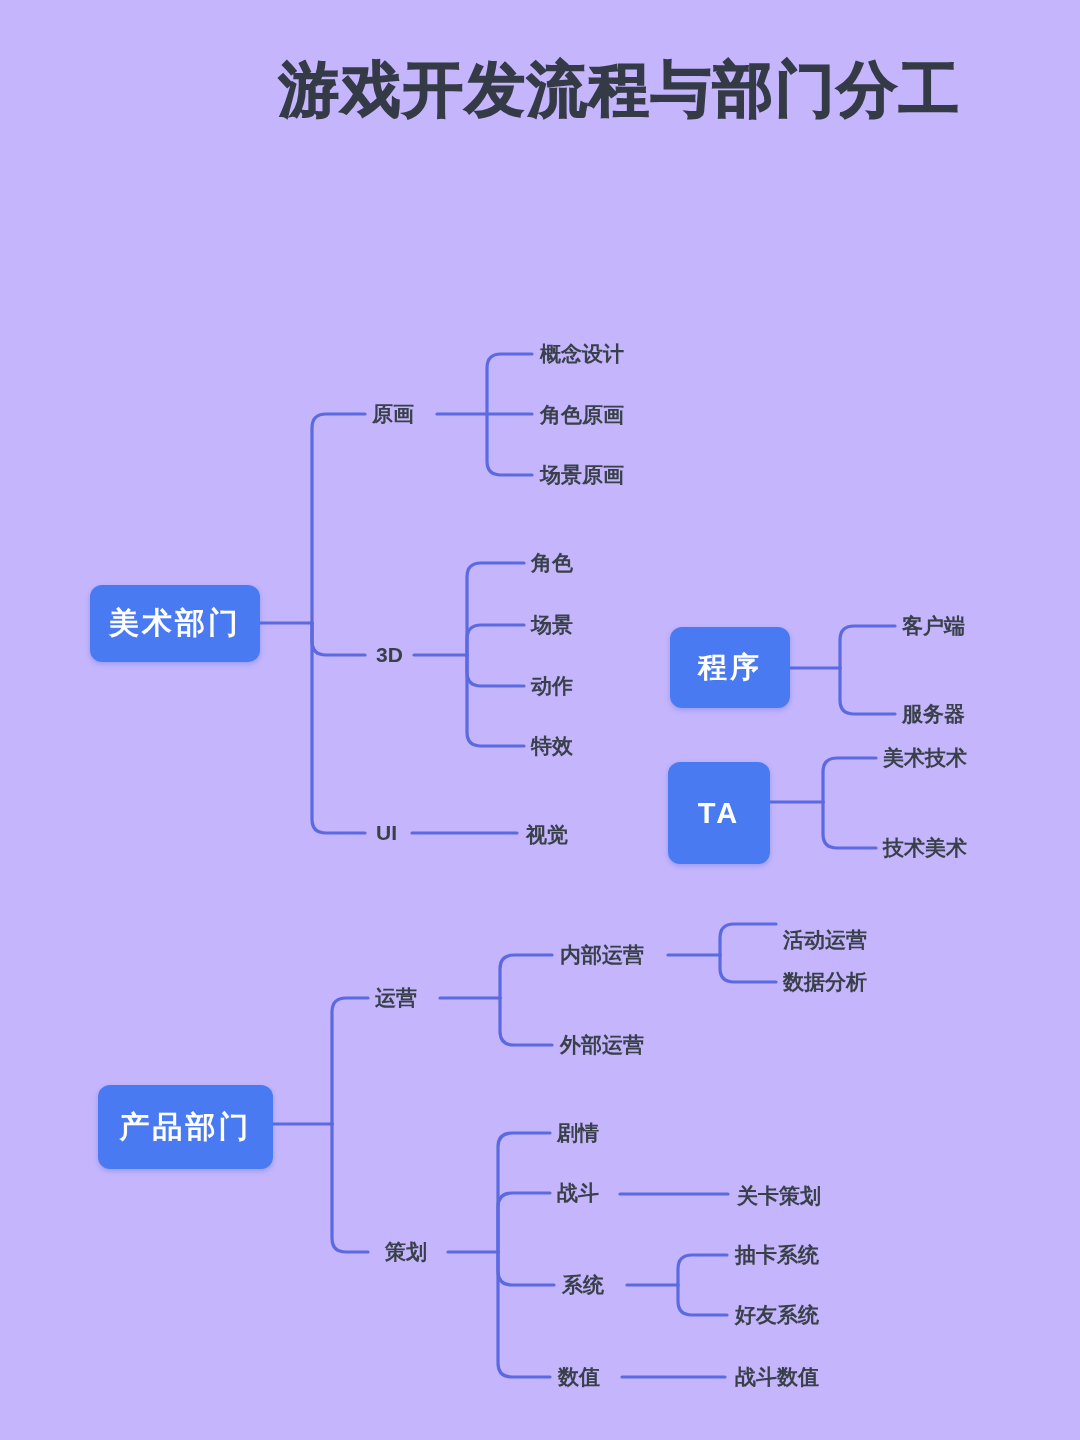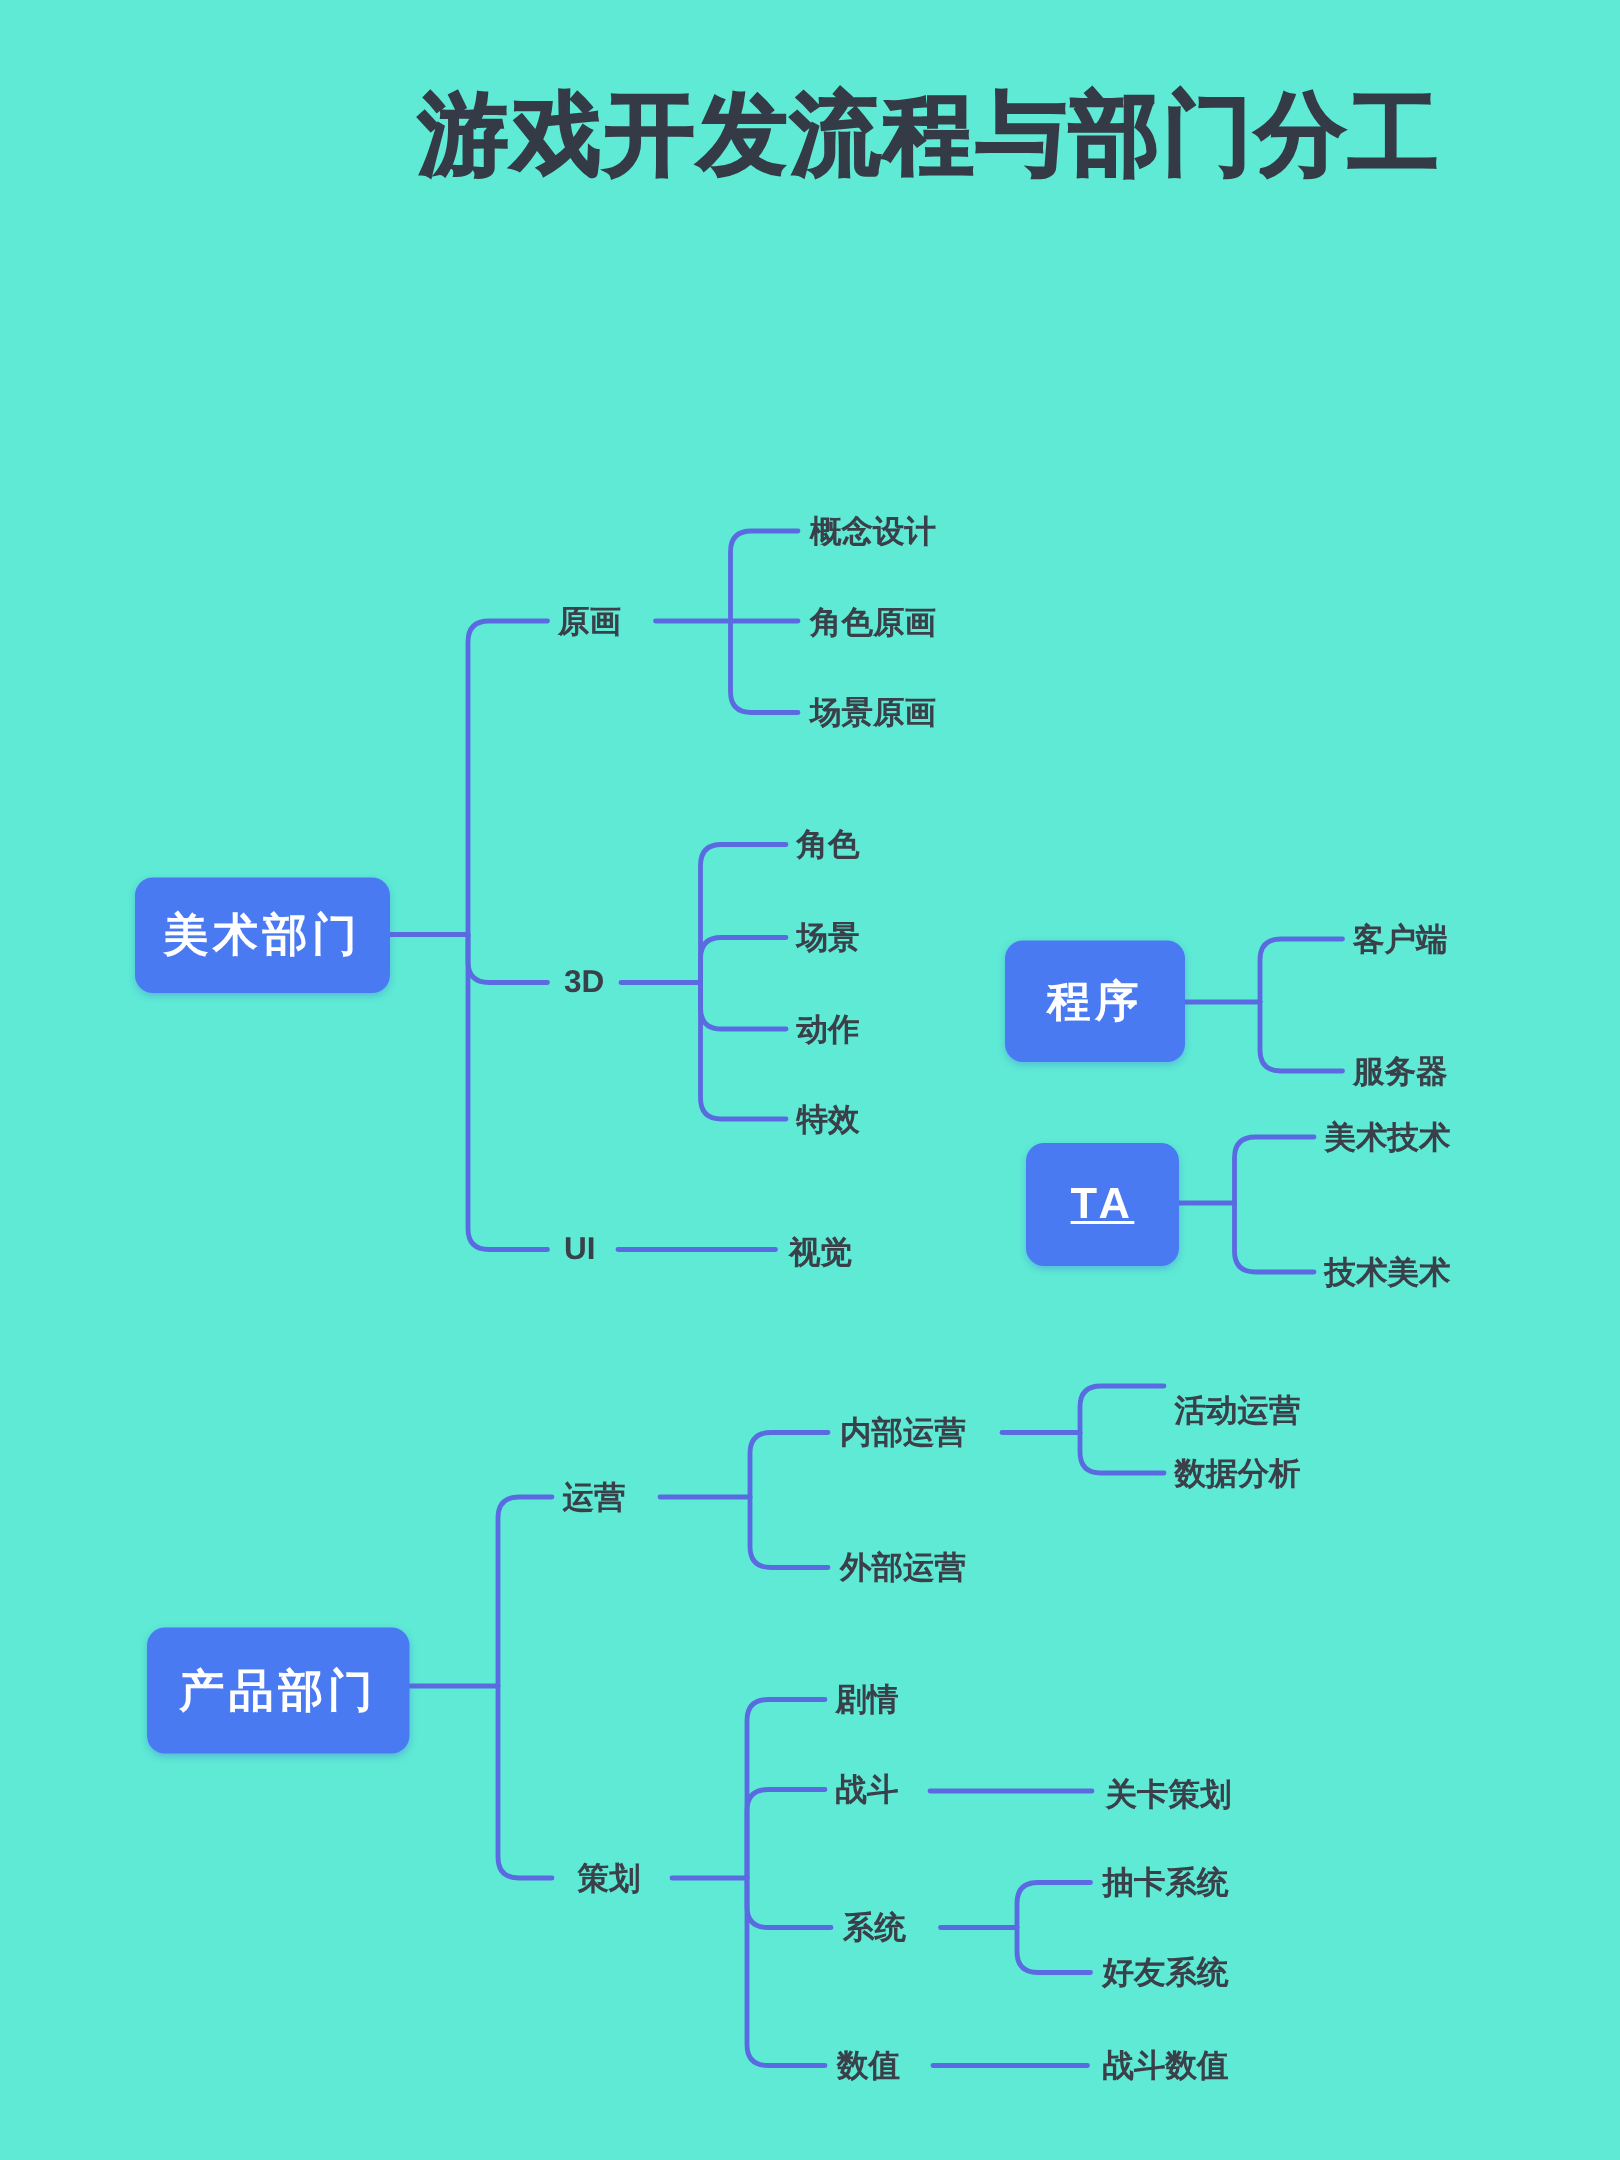--- a/index.html
+++ b/index.html
@@ -1,18 +1,18 @@
 <!DOCTYPE html>
 <html><head>
 <meta charset="utf-8">
 <style>
   html,body{margin:0;padding:0;background:#e9eaee;}
   #canvas{
     position:relative;width:1080px;height:1440px;margin:0 auto;
-    background:#5eead4;overflow:hidden;
+    background:#c4b5fd;overflow:hidden;
     font-family:"Liberation Sans","DejaVu Sans",sans-serif;
   }
   .title{
     position:absolute;left:0;top:50px;width:1080px;box-sizing:border-box;
     padding-left:160px;text-align:center;
     font-size:60px;font-weight:900;color:#343b46;letter-spacing:2px;
     -webkit-text-stroke:1.5px #343b46;
   }
   svg.links{position:absolute;left:0;top:0;}
   svg.links path{fill:none;stroke:#5b6ae0;stroke-width:3.2;stroke-linecap:round;}
@@ -84,21 +84,21 @@
 
     <path d="M 620 1194 L 728 1194"></path>
     <path d="M 627 1285 L 678 1285"></path>
     <path d="M 678 1285 L 678 1269 Q 678 1255 692 1255 L 727 1255"></path>
     <path d="M 678 1285 L 678 1301 Q 678 1315 692 1315 L 727 1315"></path>
     <path d="M 622 1377 L 725 1377"></path>
   </svg>
 
   <div class="box big" style="left:90px;top:585px;width:170px;height:77px;">美术部门</div>
   <div class="box small" style="left:670px;top:627px;width:120px;height:81px;">程序</div>
-  <div class="box small" style="left:684px;top:762px;width:102px;height:82px;text-decoration:underline;">TA</div>
+  <div class="box small" style="left:668px;top:762px;width:102px;height:102px;">TA</div>
   <div class="box big" style="left:98px;top:1085px;width:175px;height:84px;">产品部门</div>
 
   <div class="label" style="left:372px;top:414px;">原画</div>
   <div class="label" style="left:540px;top:354px;">概念设计</div>
   <div class="label" style="left:540px;top:415px;">角色原画</div>
   <div class="label" style="left:540px;top:475px;">场景原画</div>
   <div class="label" style="left:376px;top:655px;">3D</div>
   <div class="label" style="left:531px;top:563px;">角色</div>
   <div class="label" style="left:531px;top:625px;">场景</div>
   <div class="label" style="left:531px;top:686px;">动作</div>

